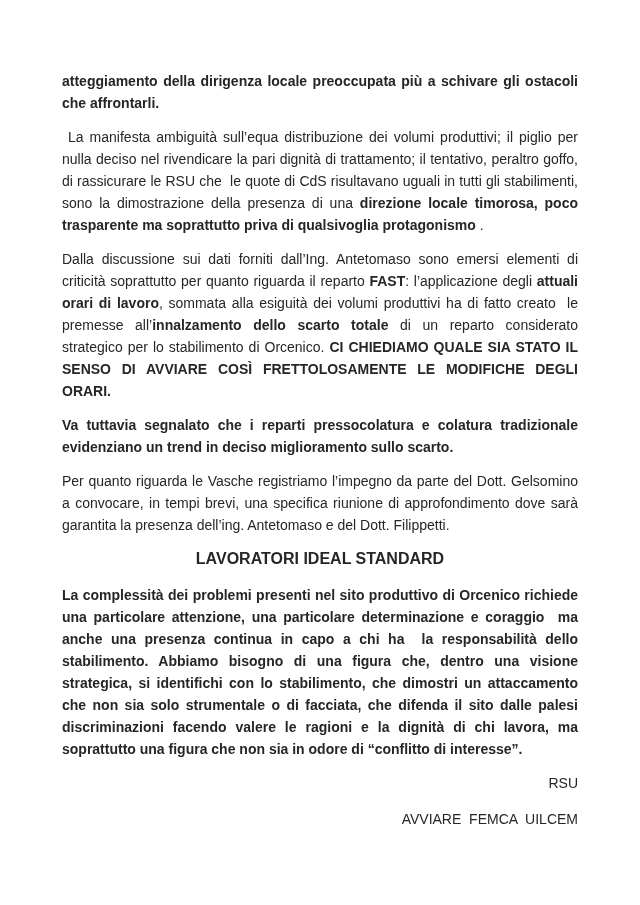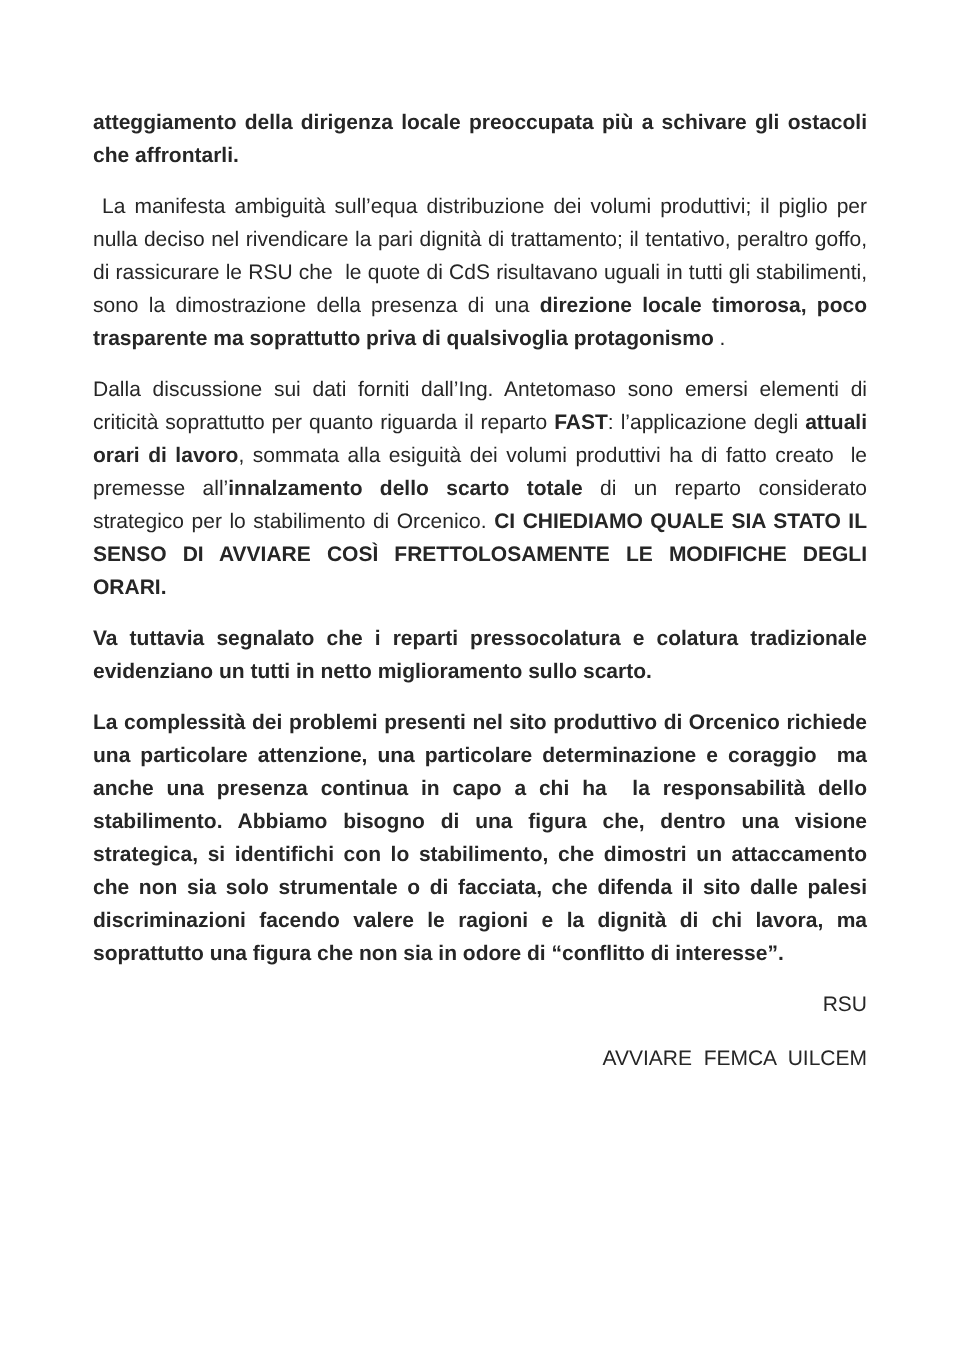--- a/index.html
+++ b/index.html
@@ -46,23 +46,25 @@
 <body>
 
 <div class="page">
 
   <p class="para"><span class="b">atteggiamento della dirigenza locale preoccupata più a schivare gli ostacoli che affrontarli.</span></p>
 
   <p class="para"><span> La manifesta ambiguità sull’equa distribuzione dei volumi produttivi; il piglio per nulla deciso nel rivendicare la pari dignità di trattamento; il tentativo, peraltro goffo, di rassicurare le RSU che  le quote di CdS risultavano uguali in tutti gli stabilimenti,  sono la dimostrazione della presenza di una </span><span class="b">direzione locale timorosa, poco trasparente ma soprattutto priva di qualsivoglia protagonismo</span><span> .</span></p>
 
   <p class="para"><span>Dalla discussione sui dati forniti dall’Ing. Antetomaso sono emersi elementi di criticità soprattutto per quanto riguarda il reparto </span><span class="b">FAST</span><span>: l’applicazione degli </span><span class="b">attuali orari di lavoro</span><span>, sommata alla esiguità dei volumi produttivi ha di fatto creato  le premesse all’</span><span class="b">innalzamento dello scarto totale</span><span> di un reparto considerato strategico per lo stabilimento di Orcenico. </span><span class="b">CI CHIEDIAMO QUALE SIA STATO IL SENSO DI AVVIARE COSÌ FRETTOLOSAMENTE LE MODIFICHE DEGLI ORARI.</span></p>
 
-  <p class="para"><span class="b">Va tuttavia segnalato che i reparti pressocolatura e colatura tradizionale evidenziano un tutti in netto miglioramento sullo scarto.</span></p>
+  <p class="para"><span class="b">Va tuttavia segnalato che i reparti pressocolatura e colatura tradizionale evidenziano un trend in deciso miglioramento sullo scarto.</span></p>
 
+  <p class="para"><span>Per quanto riguarda le Vasche registriamo l’impegno da parte del Dott. Gelsomino a convocare, in tempi brevi, una specifica riunione di approfondimento dove sarà garantita la presenza dell’ing. Antetomaso e del Dott. Filippetti.</span></p>
 
+  <h2 class="heading">LAVORATORI IDEAL STANDARD</h2>
 
   <p class="para"><span class="b">La complessità dei problemi presenti nel sito produttivo di Orcenico richiede una particolare attenzione, una particolare determinazione e coraggio  ma anche una presenza continua in capo a chi ha  la responsabilità dello stabilimento. Abbiamo bisogno di una figura che, dentro una visione strategica, si identifichi con lo stabilimento, che dimostri un attaccamento che non sia solo strumentale o di facciata, che difenda il sito dalle palesi discriminazioni facendo valere le ragioni e la dignità di chi lavora, ma soprattutto una figura che non sia in odore di “conflitto di interesse”.</span></p>
 
   <p class="sig">RSU</p>
 
   <p class="sig">AVVIARE  FEMCA  UILCEM</p>
 
 </div>
 
 </body></html>

